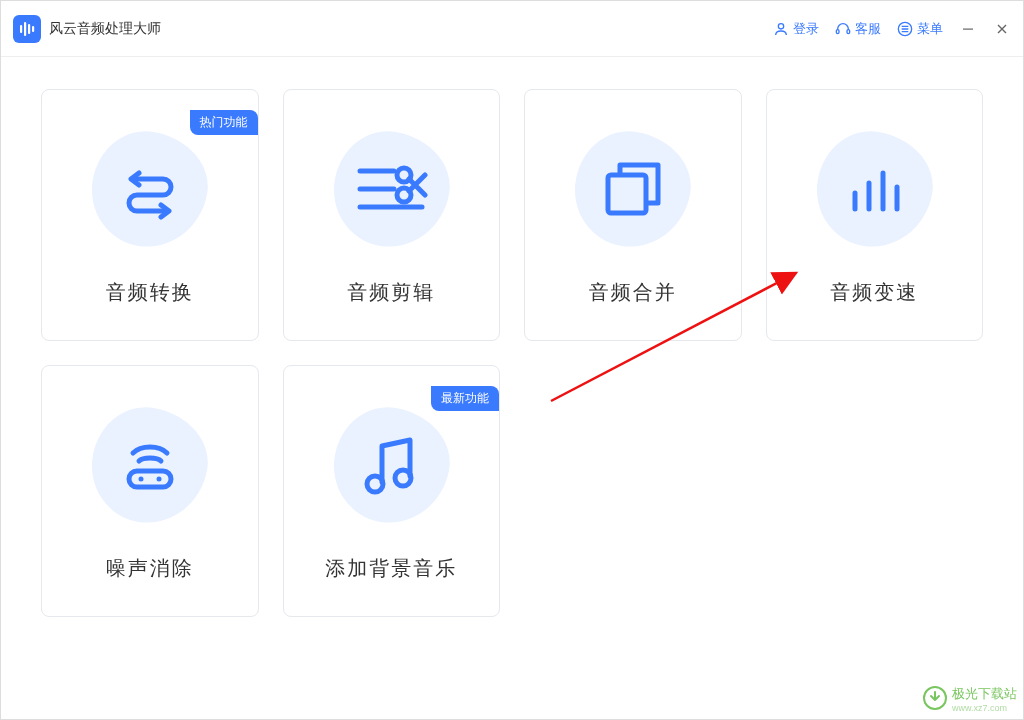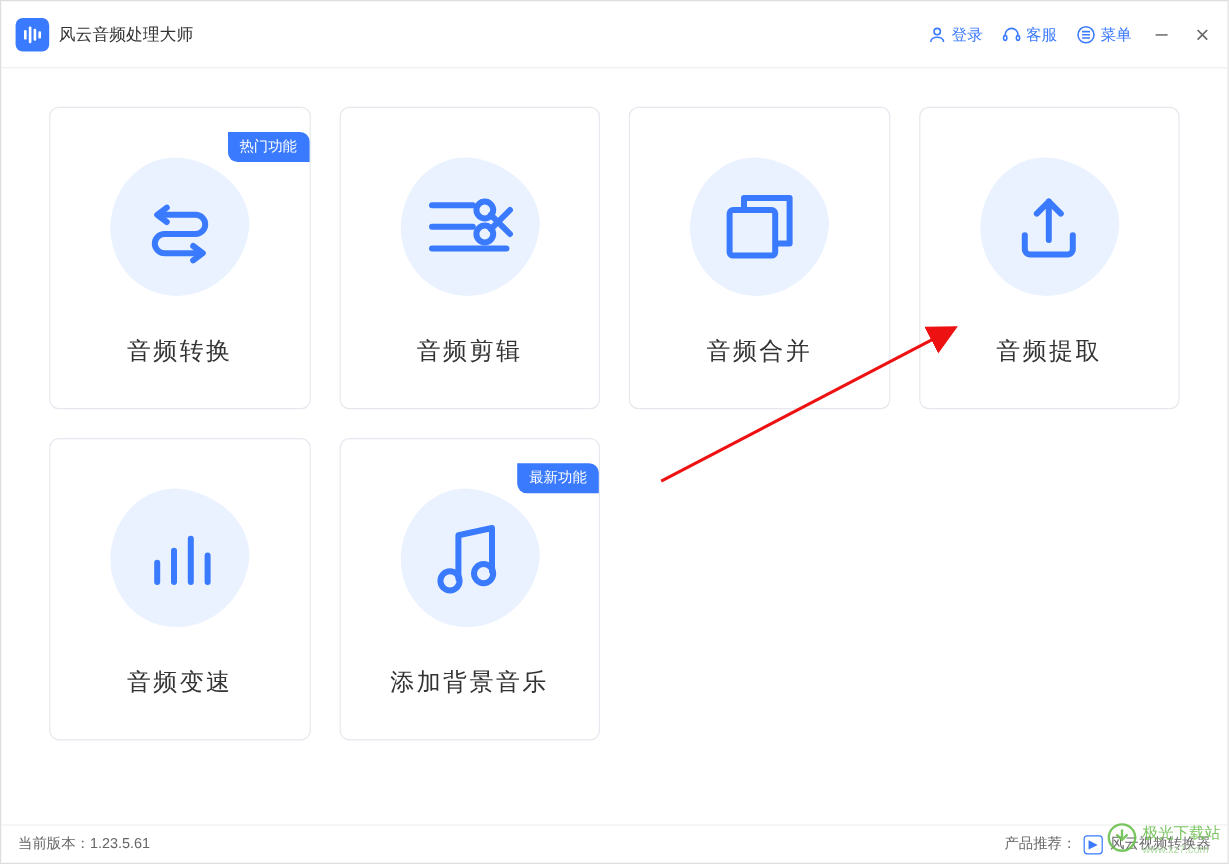--- a/index.html
+++ b/index.html
@@ -196,73 +196,65 @@
         <div class="card-icon-wrap">
           <div class="blob"></div>
           <svg class="card-icon" width="66" height="66" viewBox="0 0 66 66" fill="none" stroke="#3a7afe" stroke-width="5" stroke-linejoin="round">
             <rect x="8" y="18" width="38" height="38" rx="3"></rect>
             <path d="M20 18V8h38v38H46"></path>
           </svg>
         </div>
         <div class="card-label">音频合并</div>
       </div>
 
-      <div class="card">
-        <div class="card-icon-wrap">
-          <div class="blob"></div>
-          <svg class="card-icon" width="64" height="64" viewBox="0 0 64 64" fill="none" stroke="#3a7afe" stroke-width="5" stroke-linecap="round" stroke-linejoin="round">
-            <path d="M12 38v12a4 4 0 0 0 4 4h32a4 4 0 0 0 4-4V38"></path>
-            <path d="M32 42V10"></path>
-              <path d="M22 20l10-10 10 10"></path>
-          </svg>
-        </div>
-        <div class="card-label">音频提取</div>
-      </div>
 
 
       <div class="card">
         <div class="card-icon-wrap">
           <div class="blob"></div>
           <svg class="card-icon" width="62" height="62" viewBox="0 0 62 62" fill="none" stroke="#3a7afe" stroke-width="5" stroke-linecap="round">
             <line x1="12" y1="50" x2="12" y2="34"></line>
             <line x1="26" y1="50" x2="26" y2="24"></line>
             <line x1="40" y1="50" x2="40" y2="14"></line>
             <line x1="54" y1="50" x2="54" y2="28"></line>
           </svg>
         </div>
         <div class="card-label">音频变速</div>
       </div>
 
+      <div class="card">
+        <div class="card-icon-wrap">
+          <div class="blob"></div>
+          <svg class="card-icon" width="66" height="66" viewBox="0 0 66 66" fill="none" stroke="#3a7afe" stroke-width="5" stroke-linecap="round" stroke-linejoin="round">
+            <rect x="12" y="38" width="42" height="16" rx="8"></rect>
+            <circle cx="24" cy="46" r="2.5" fill="#3a7afe" stroke="none"></circle>
+            <circle cx="42" cy="46" r="2.5" fill="#3a7afe" stroke="none"></circle>
+            <path d="M22 28c4-4 18-4 22 0"></path>
+            <path d="M16 20c8-8 26-8 34 0"></path>
+          </svg>
+        </div>
+        <div class="card-label">噪声消除</div>
+      </div>
 
       <div class="card">
         <div class="badge badge-new">最新功能</div>
         <div class="card-icon-wrap">
           <div class="blob"></div>
           <svg class="card-icon" width="62" height="68" viewBox="0 0 62 68" fill="none" stroke="#3a7afe" stroke-width="5" stroke-linecap="round" stroke-linejoin="round">
             <path d="M22 50V14l28-6v36"></path>
             <circle cx="15" cy="52" r="8"></circle>
             <circle cx="43" cy="46" r="8"></circle>
           </svg>
         </div>
         <div class="card-label">添加背景音乐</div>
       </div>
 
     </div>
   </div>
 
-  <div class="statusbar">
-    <div>
-      <span>当前版本：</span><span>1.23.5.61</span>
-    </div>
-    <div class="status-right">
-      <span>产品推荐：</span>
-      <span class="reco-icon">▶</span>
-      <span>风云视频转换器</span>
-    </div>
-  </div>
 
   <svg class="arrow" style="left:540px; top:260px;" width="280" height="150">
     <defs>
       <marker id="ah" markerWidth="12" markerHeight="12" refX="9" refY="5" orient="auto">
         <path d="M0 0 L10 5 L0 10 z" fill="#e11"></path>
       </marker>
     </defs>
     <line x1="10" y1="140" x2="255" y2="12" stroke="#e11" stroke-width="2.5" marker-end="url(#ah)"></line>
   </svg>
 

